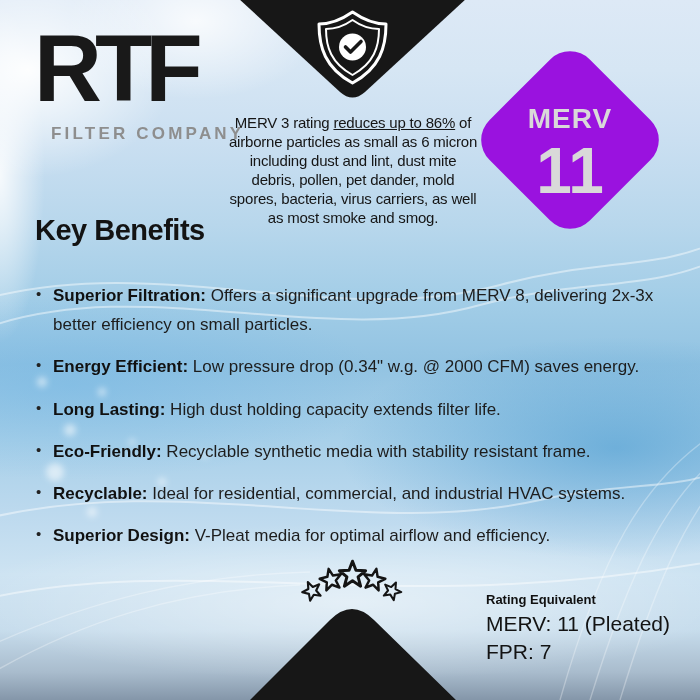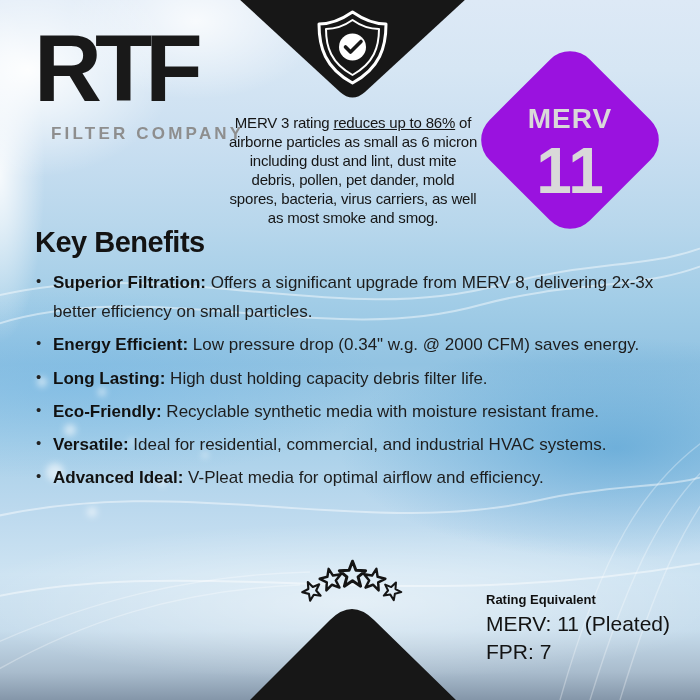--- a/index.html
+++ b/index.html
@@ -25,23 +25,23 @@
   .ribbon-top{position:absolute;left:230px;top:0;width:245px;height:112px;}
   .merv-statement{
     position:absolute;left:227px;top:113px;width:252px;text-align:center;
     font-size:15px;line-height:1.27;font-weight:400;color:#151515;letter-spacing:-0.2px;
   }
   .merv-statement .u{text-decoration:underline;}
 
   .badge{position:absolute;left:458px;top:28px;width:224px;height:224px;}
   .badge text{font-family:"Liberation Sans",sans-serif;font-weight:bold;}
 
-  .kb-title{position:absolute;left:35px;top:226px;font-size:29px;font-weight:800;letter-spacing:-0.5px;color:#131313;}
+  .kb-title{position:absolute;left:35px;top:214px;font-size:29px;font-weight:800;letter-spacing:-0.5px;color:#131313;}
   .kb-list{position:absolute;left:36px;top:268px;width:642px;margin:0;padding:0;list-style:none;}
-  .kb-list li{position:relative;padding-left:17px;margin:0 0 4px 0;font-size:17px;line-height:1.72;color:#1d1d1d;}
+  .kb-list li{position:relative;padding-left:17px;margin:13px 0 4px 0;font-size:17px;line-height:1.72;color:#1d1d1d;}
   .kb-list li::before{content:"•";position:absolute;left:0;top:0;font-size:15px;color:#222;}
   .kb-list strong{font-weight:700;color:#111;}
 
   .ribbon-bottom{position:absolute;left:230px;top:558px;width:245px;height:142px;}
 
   .rating{position:absolute;left:486px;top:592px;}
   .rating-title{font-size:13px;font-weight:700;color:#101010;margin-bottom:3px;}
   .rating-line{font-size:21px;font-weight:400;color:#131313;line-height:1.32;}
 </style>
 </head>
@@ -102,24 +102,24 @@
     <svg class="badge" viewBox="0 0 224 224">
       <rect x="41" y="41" width="142" height="142" rx="28" transform="rotate(45 112 112)" fill="#9a12df"></rect>
       <text x="112" y="100" text-anchor="middle" font-size="28" letter-spacing="1" fill="#d9d9d9">MERV</text>
       <text x="112" y="165" text-anchor="middle" font-size="64" fill="#d9d9d9">11</text>
     </svg>
 
     <div class="kb-title">Key Benefits</div>
     <ul class="kb-list">
       <li><strong>Superior Filtration:</strong><span> Offers a significant upgrade from MERV 8, delivering 2x-3x better efficiency on small particles.</span></li>
       <li><strong>Energy Efficient:</strong><span> Low pressure drop (0.34" w.g. @ 2000 CFM) saves energy.</span></li>
-      <li><strong>Long Lasting:</strong><span> High dust holding capacity debris filter life.</span></li>
-      <li><strong>Eco-Friendly:</strong><span> Recyclable synthetic media with moisture resistant frame.</span></li>
-      <li><strong>Versatile:</strong><span> Ideal for residential, commercial, and industrial HVAC systems.</span></li>
-      <li><strong>Advanced Ideal:</strong><span> V-Pleat media for optimal airflow and efficiency.</span></li>
+      <li><strong>Long Lasting:</strong><span> High dust holding capacity extends filter life.</span></li>
+      <li><strong>Eco-Friendly:</strong><span> Recyclable synthetic media with stability resistant frame.</span></li>
+      <li><strong>Recyclable:</strong><span> Ideal for residential, commercial, and industrial HVAC systems.</span></li>
+      <li><strong>Superior Design:</strong><span> V-Pleat media for optimal airflow and efficiency.</span></li>
     </ul>
 
     <svg class="ribbon-bottom" viewBox="0 0 245 142">
       <path d="M18,144 L100,62 Q122,40 144,62 L228,144 Z" fill="#171717"></path>
       <g fill="none" stroke="#141414" stroke-width="2.6" stroke-linejoin="round">
         <g transform="translate(82,33) rotate(-25) scale(0.82)">
             <path d="M0,-12 L3,-4.13 L11.41,-3.71 L4.85,1.58 L7.05,9.71 L0,5.1 L-7.05,9.71 L-4.85,1.58 L-11.41,-3.71 L-3,-4.13 Z"></path>
           </g>
         <g transform="translate(101,22) rotate(-12) scale(0.95)">
             <path d="M0,-12 L3,-4.13 L11.41,-3.71 L4.85,1.58 L7.05,9.71 L0,5.1 L-7.05,9.71 L-4.85,1.58 L-11.41,-3.71 L-3,-4.13 Z"></path>

